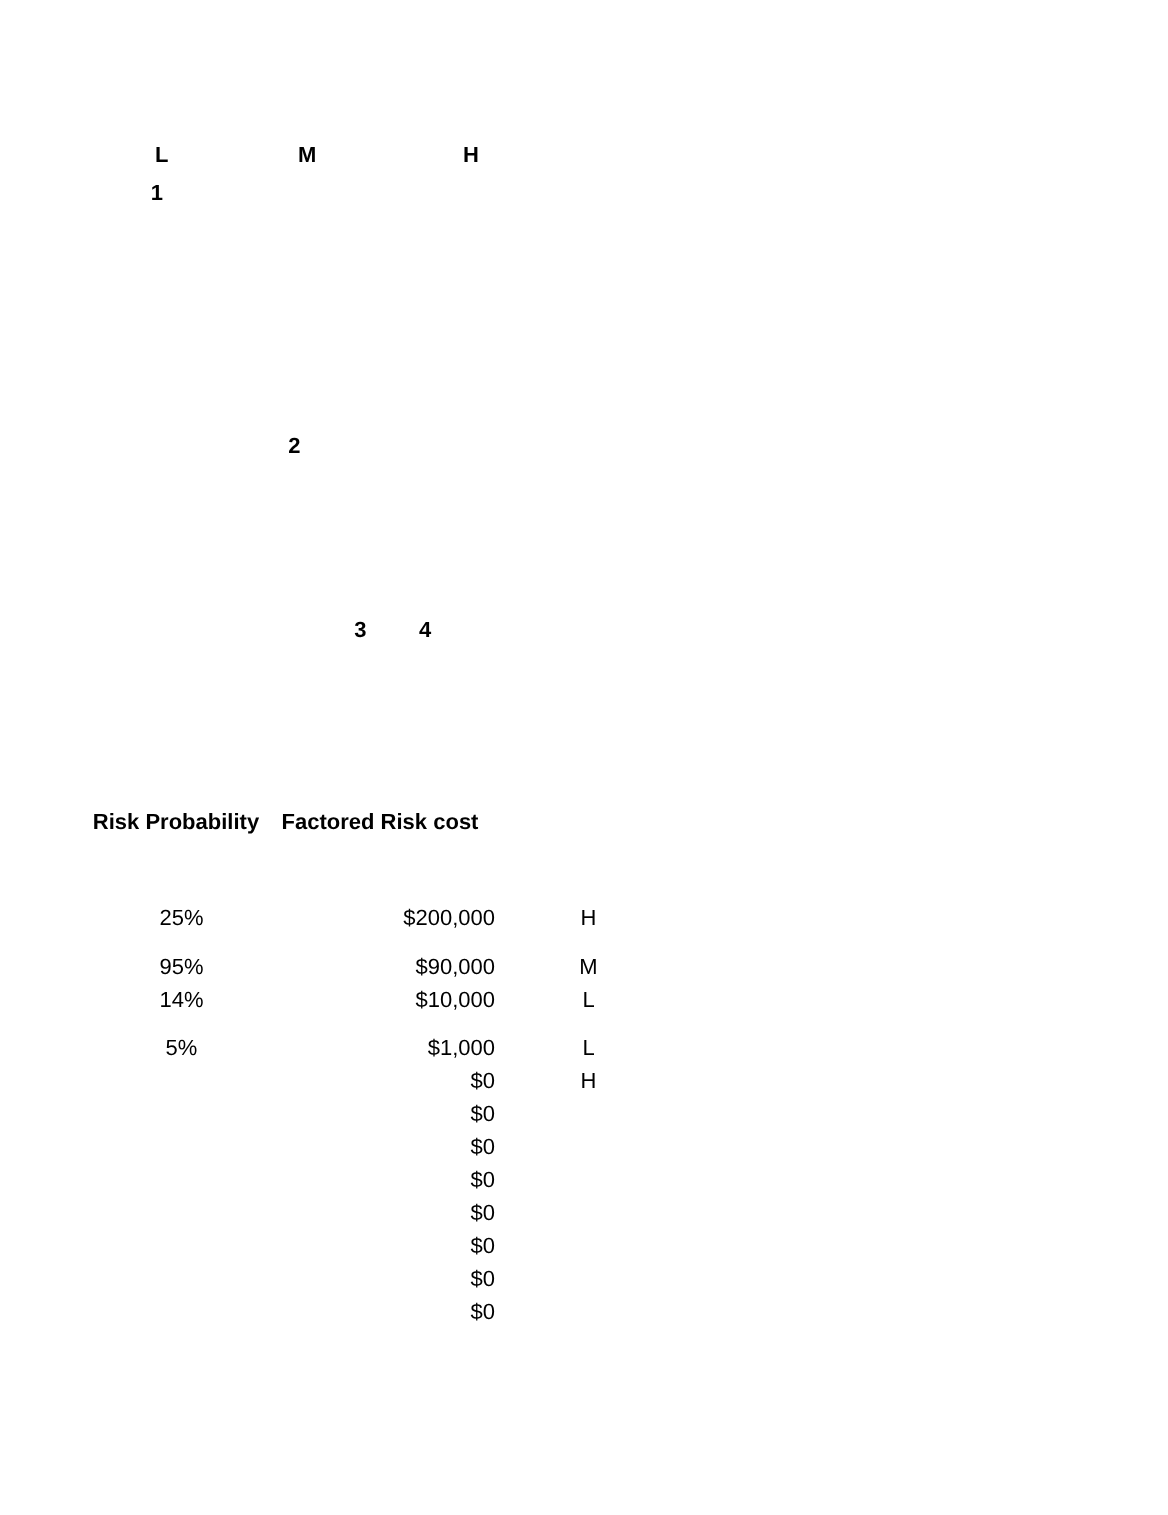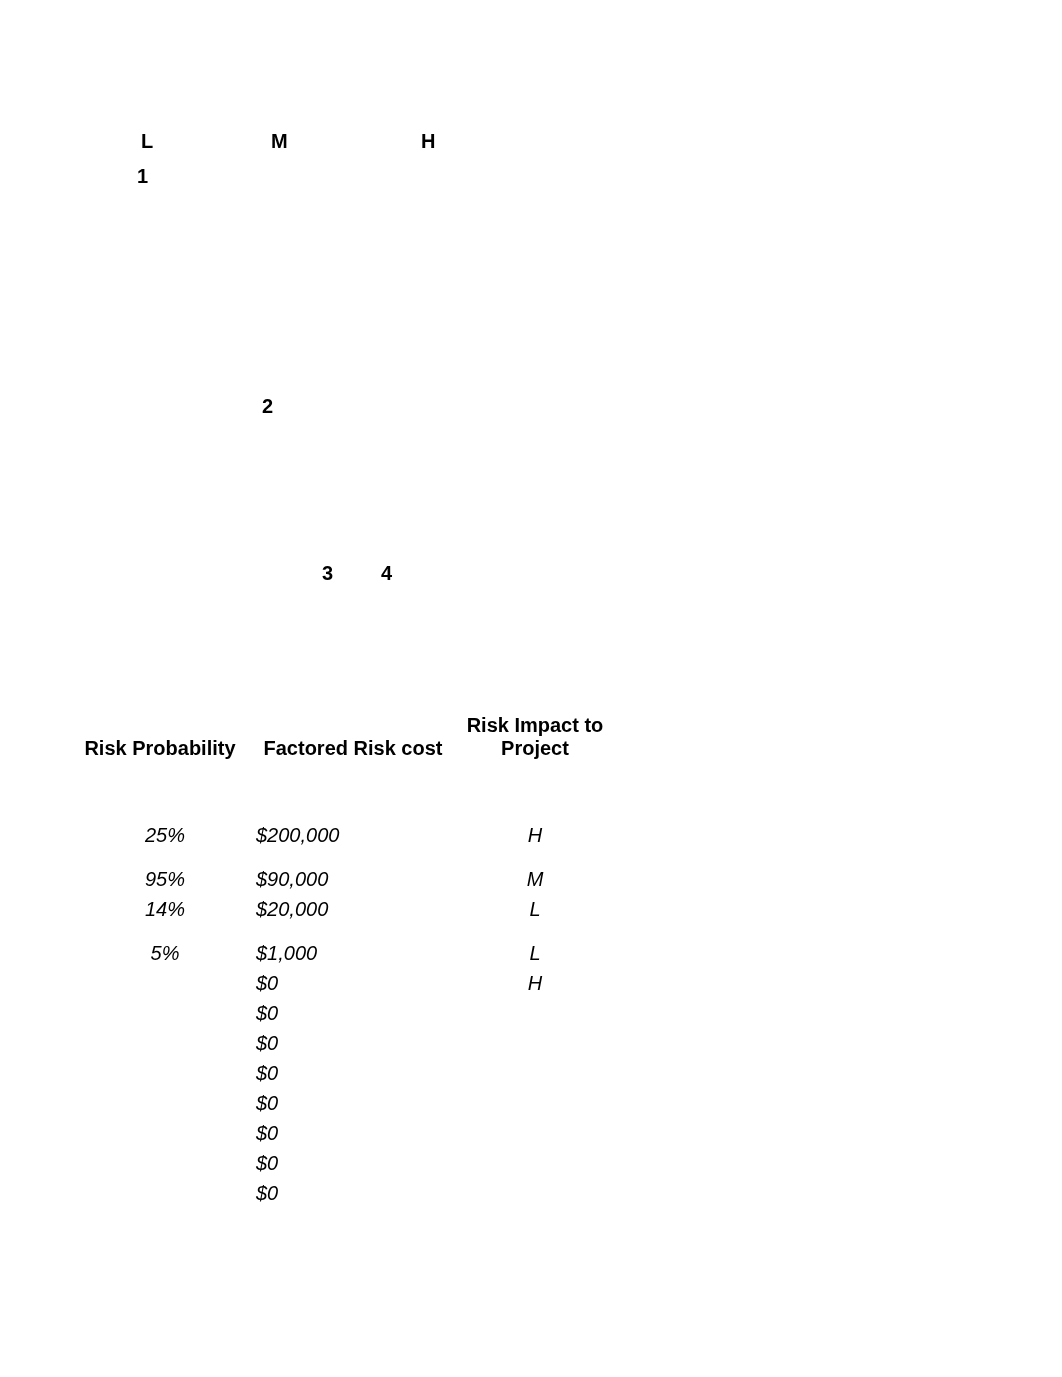--- a/index.html
+++ b/index.html
@@ -39,31 +39,31 @@
   .header-row {
     display: flex;
     align-items: flex-end;
     height: 60px;
   }
   .hcol {
     font-weight: 700;
     font-size: 20px;
   }
   .hcol.prob { width: 180px; text-align: center; }
-  .hcol.cost { width: 200px; text-align: center; padding-left: 6px; }
+  .hcol.cost { width: 200px; text-align: left; padding-left: 6px; }
   .hcol.impact { width: 170px; text-align: center; line-height: 1.15; }
-  .rows { margin-top: 60px; font-style: italic; }
+  .rows { margin-top: 60px; }
   .drow {
     display: flex;
     align-items: center;
     height: 30px;
     font-size: 20px;
   }
   .cell-prob { width: 180px; text-align: center; padding-left: 10px; }
-  .cell-cost { width: 200px; text-align: left; padding-left: 6px; }
+  .cell-cost { width: 200px; text-align: right; padding-left: 6px; }
   .cell-impact { width: 170px; text-align: center; }
   .gap-after { margin-bottom: 14px; }
 </style>
 </head>
 <body>
 <div class="page">
 
   <div class="scatter-area">
     <span class="scatter-label" style="left:141px; top:130px;">L</span>
     <span class="scatter-label" style="left:271px; top:130px;">M</span>
@@ -72,39 +72,35 @@
     <span class="scatter-label" style="left:137px; top:165px;">1</span>
     <span class="scatter-label" style="left:262px; top:395px;">2</span>
     <span class="scatter-label" style="left:322px; top:562px;">3</span>
     <span class="scatter-label" style="left:381px; top:562px;">4</span>
   </div>
 
   <div class="table-area">
     <div class="header-row">
       <div class="hcol prob">Risk Probability</div>
       <div class="hcol cost">Factored Risk cost</div>
-      <div class="hcol impact">
-        <span>Risk Impact to</span><br>
-        <span>Project</span>
-      </div>
     </div>
     <div class="rows" id="rows-container">
         <div class="drow gap-after">
           <div class="cell-prob">25%</div>
           <div class="cell-cost">$200,000</div>
           <div class="cell-impact">H</div>
         </div>
         <div class="drow">
           <div class="cell-prob">95%</div>
           <div class="cell-cost">$90,000</div>
           <div class="cell-impact">M</div>
         </div>
         <div class="drow gap-after">
           <div class="cell-prob">14%</div>
-          <div class="cell-cost">$20,000</div>
+          <div class="cell-cost">$10,000</div>
           <div class="cell-impact">L</div>
         </div>
         <div class="drow">
           <div class="cell-prob">5%</div>
           <div class="cell-cost">$1,000</div>
           <div class="cell-impact">L</div>
         </div>
         <div class="drow">
           <div class="cell-prob"></div>
           <div class="cell-cost">$0</div>

